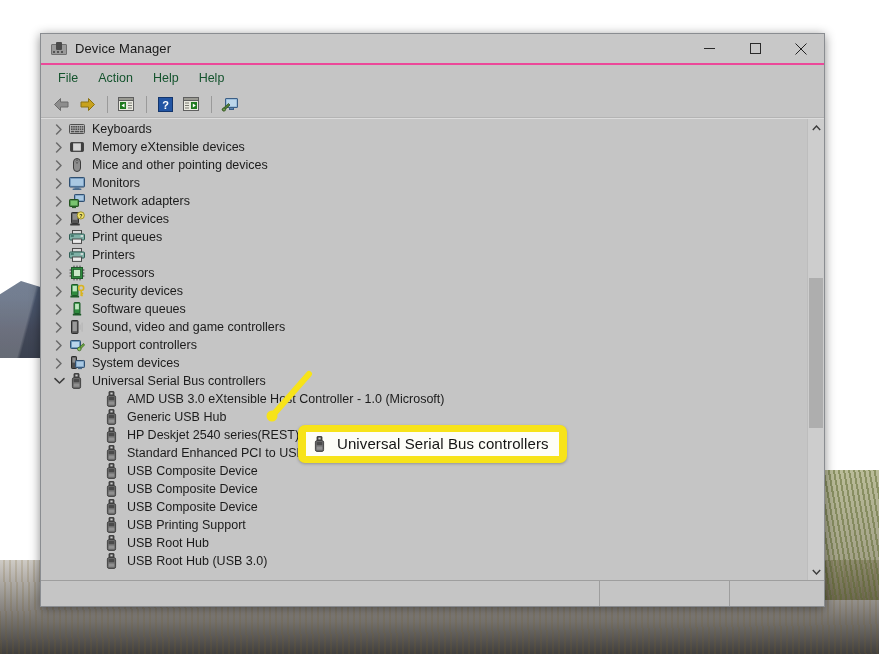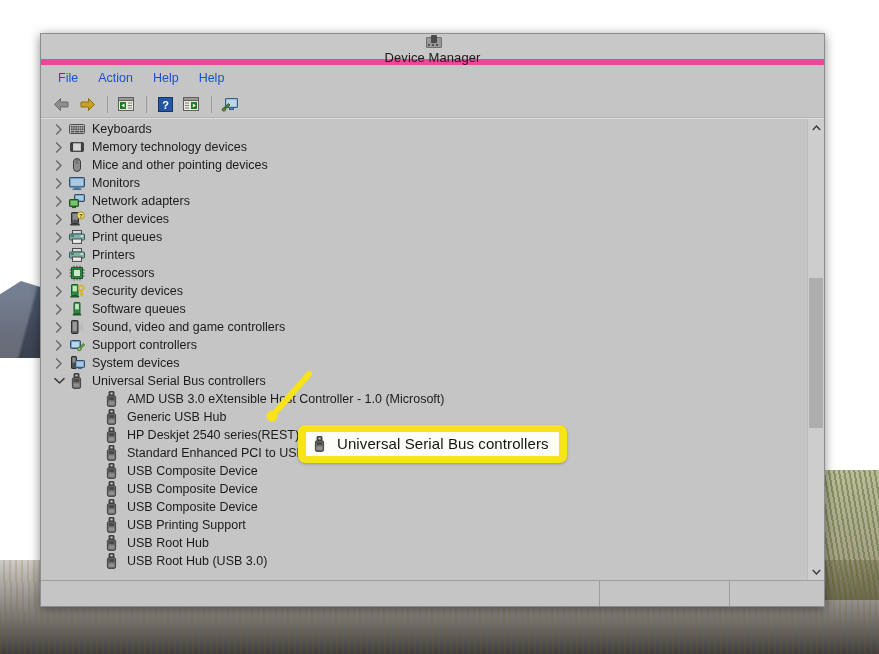--- a/index.html
+++ b/index.html
@@ -79,22 +79,21 @@
     border: 1px solid #8a8d91;
     box-shadow: 0 2px 10px rgba(0,0,0,0.45);
     display: flex; flex-direction: column;
   }
 
   
   #titlebar {
     height: 31px; min-height: 31px;
     background: #c8c8c8;
     display: flex; align-items: center;
-    border-bottom: 6px solid #ec4899;
-    flex-direction: column;
+    border-bottom: 2px solid #ec4899;
   }
   #title-icon {
     width: 16px; height: 16px; margin-left: 10px; margin-right: 8px;
     position: relative; flex: 0 0 auto;
   }
   .tb-box {
     position:absolute; left:0; top:3px; width:16px; height:11px;
     background:#9a9a9a; border:1px solid #6f6f6f; border-radius:1px;
   }
   .tb-chip {
@@ -114,21 +113,21 @@
   .wbtn svg { display:block; }
 
   
   #menubar {
     height: 26px; min-height: 26px;
     background: #c5c5c5;
     display: flex; align-items: center;
     padding-left: 8px;
   }
   .menu-item {
-    font-size: 12.5px; color: #1d4ed8;
+    font-size: 12.5px; color: #14532d;
     padding: 3px 9px; margin-right: 2px;
     border-radius: 0;
   }
 
   
   #toolbar {
     height: 27px; min-height: 27px;
     background: #c5c5c5;
     display: flex; align-items: center;
     padding-left: 8px;
@@ -381,21 +380,21 @@
               </svg>
             </span>
             <span class="ico">
               <svg width="16" height="16" viewBox="0 0 16 16">
                 <rect x="1.5" y="3.5" width="13" height="9" rx="1.5" fill="#9d9d9d" stroke="#4a4a4a"></rect>
                 <rect x="3.2" y="4.9" width="9.6" height="6.2" fill="#d6d6d6"></rect>
                 <rect x="1.5" y="3.5" width="2.6" height="9" fill="#3f3f3f"></rect>
                 <rect x="11.9" y="3.5" width="2.6" height="9" fill="#3f3f3f"></rect>
               </svg>
             </span>
-            <span class="label">Memory technology devices</span>
+            <span class="label">Memory eXtensible devices</span>
           </div>
           <div class="row">
             <span class="chev">
               <svg width="8" height="11" viewBox="0 0 8 11">
                 <path d="M1.6 1 L6 5.5 L1.6 10" fill="none" stroke="#6a6a6a" stroke-width="1.5" stroke-linecap="round" stroke-linejoin="round"></path>
               </svg>
             </span>
             <span class="ico">
               <svg width="16" height="16" viewBox="0 0 16 16">
                 <rect x="4.5" y="1.5" width="7" height="13" rx="3.5" fill="#8e8e8e" stroke="#3c3c3c"></rect>

